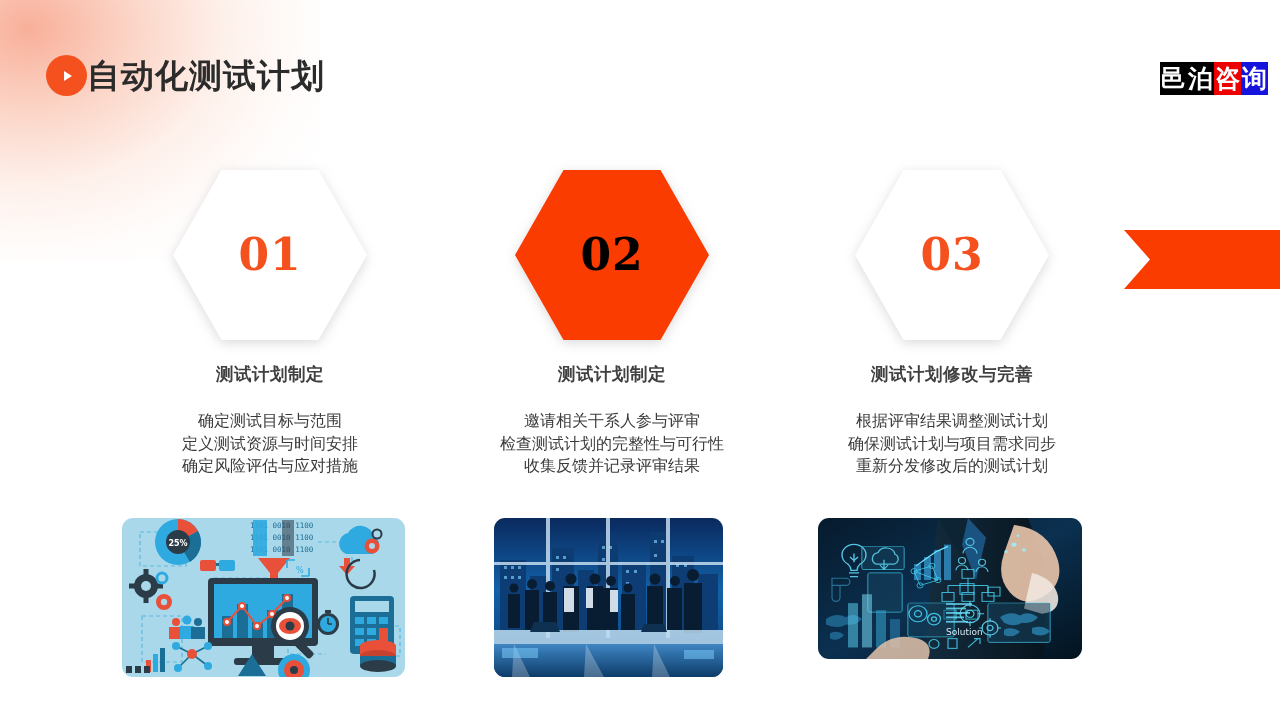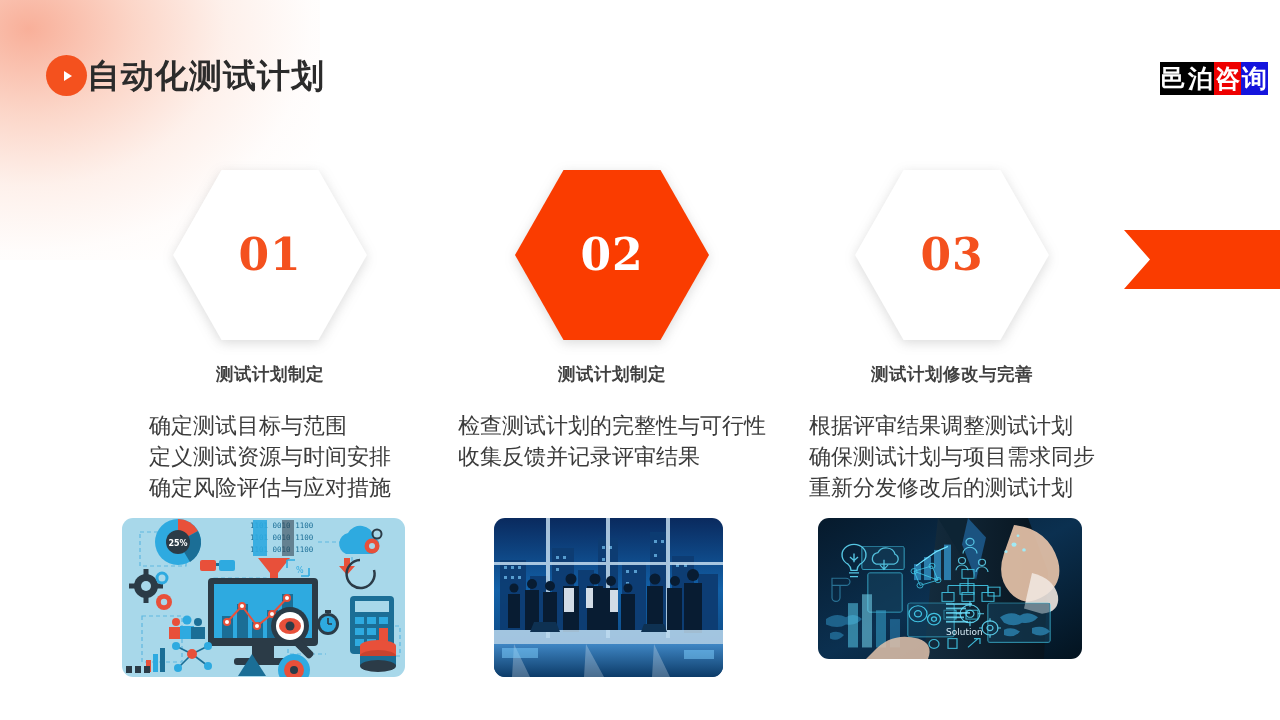--- a/index.html
+++ b/index.html
@@ -134,37 +134,37 @@
   }
   .hex.active { background: #fa3c00; }
   .hex-num {
     font-family: "DejaVu Serif", "Liberation Serif", serif;
     font-size: 44px;
     font-weight: bold;
     color: #f4511e;
     line-height: 1;
     letter-spacing: 1px;
   }
-  .hex.active .hex-num { color: #ffffff; text-align: center; }
+  .hex.active .hex-num { color: #000000; text-align: center; }
 
   .col-title {
     margin-top: 22px;
     font-size: 17.5px;
     font-weight: bold;
     color: #404040;
     letter-spacing: 0.5px;
     text-align: center;
     white-space: nowrap;
   }
   .col-body {
     margin-top: 24px;
-    font-size: 22px;
+    font-size: 16px;
     color: #3b3b3b;
     line-height: 1.42;
-    text-align: left;
+    text-align: center;
     white-space: nowrap;
   }
 
   
   .cards {
     position: absolute;
     left: 0;
     top: 518px;
   }
   .card {
@@ -219,20 +219,21 @@
     </div>
 
     <div class="column col-2">
       <div class="hex-wrap">
         <div class="hex active">
           <span class="hex-num">02</span>
         </div>
       </div>
       <div class="col-title">测试计划制定</div>
       <div class="col-body">
+        <div>邀请相关干系人参与评审</div>
         <div>检查测试计划的完整性与可行性</div>
         <div>收集反馈并记录评审结果</div>
       </div>
     </div>
 
     <div class="column col-3">
       <div class="hex-wrap">
         <div class="hex">
           <span class="hex-num">03</span>
         </div>

